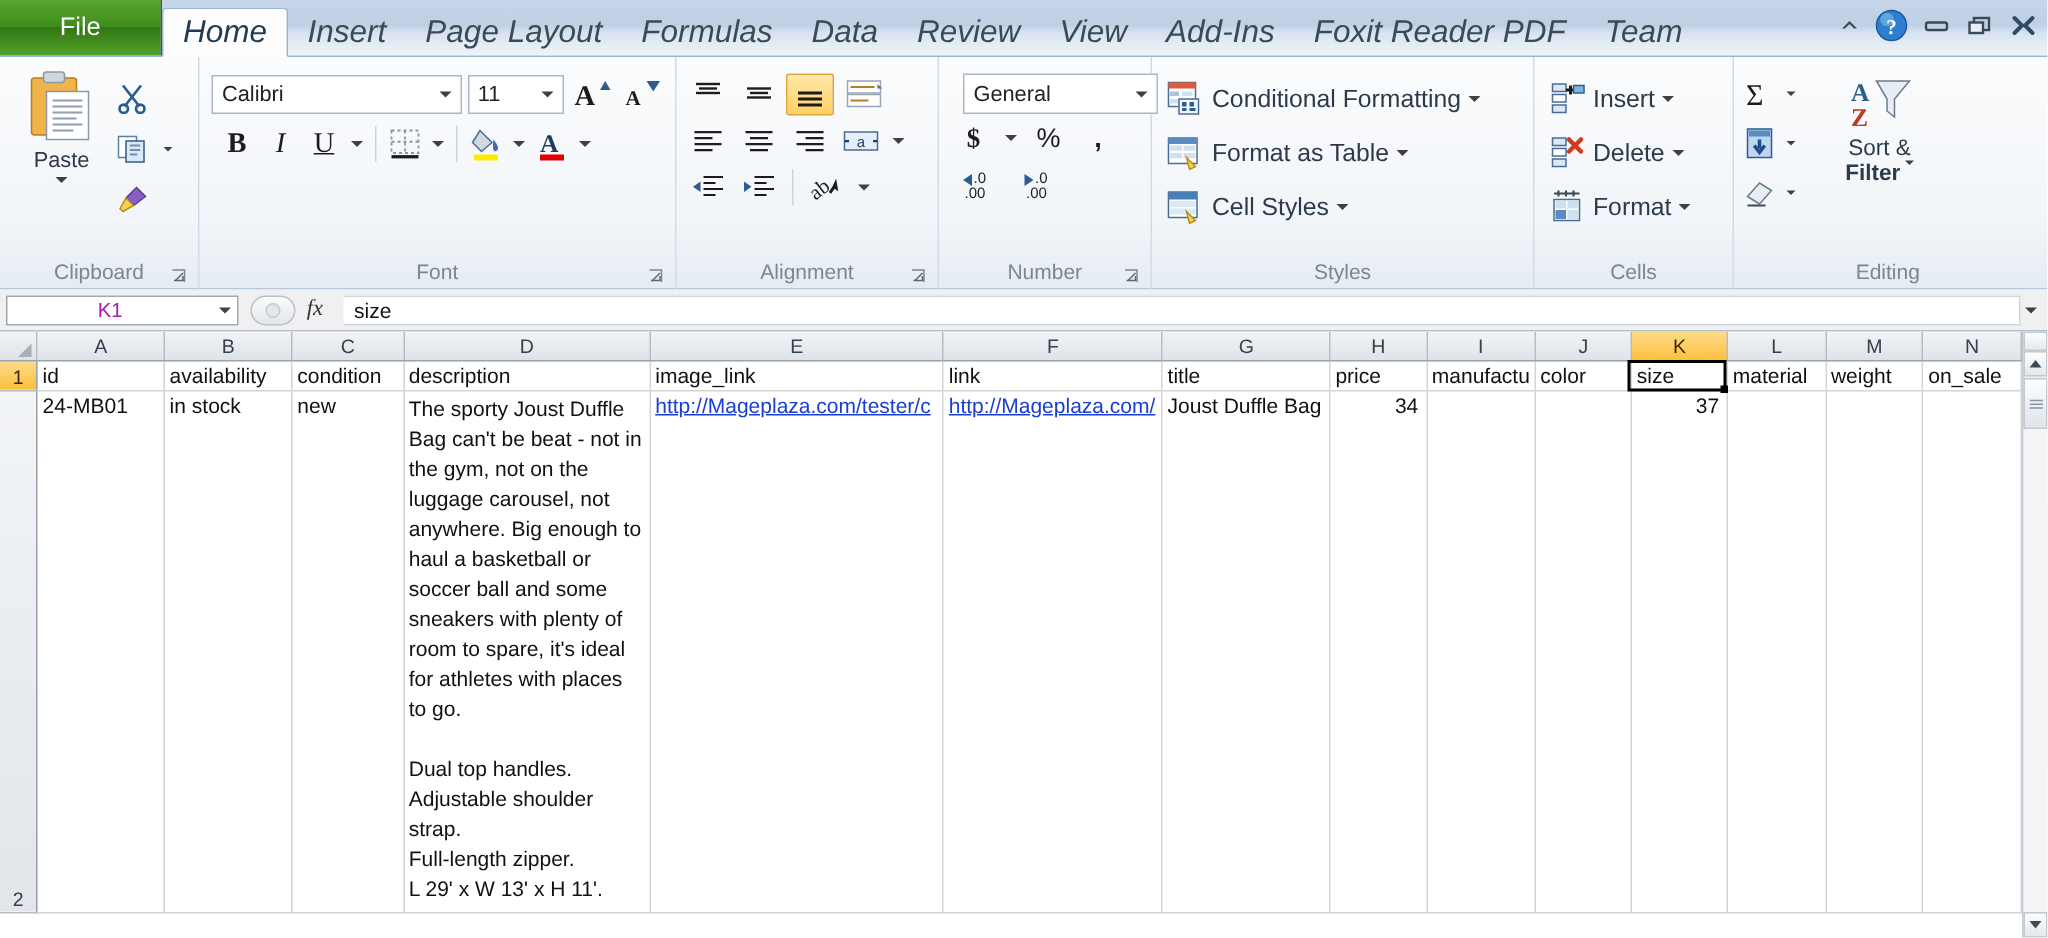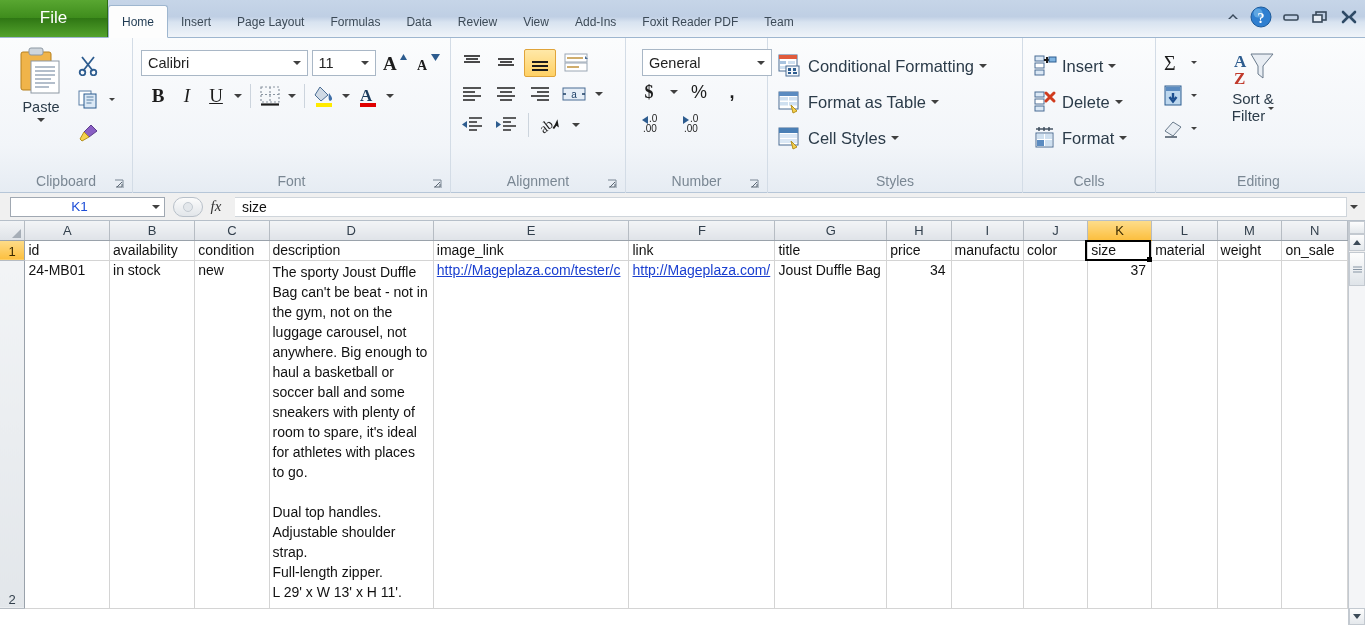--- a/index.html
+++ b/index.html
@@ -24,22 +24,22 @@
     width: 108px; height: 38px;
     background: linear-gradient(to bottom, #5aa832 0%, #3e8c1c 50%, #2f7714 51%, #53a22c 100%);
     color: #fff; font-size: 17px;
     display: flex; align-items: center; justify-content: center;
     border-right: 1px solid #2d6b12;
     cursor: pointer;
   }
   .tab {
     height: 31px; padding: 0 13px;
     display: flex; align-items: center;
-    font-size: 12px; color: #3c4a57;
-    cursor: pointer; white-space: nowrap;
+    font-size: 21px; color: #3c4a57;
+    cursor: pointer; white-space: nowrap; font-style: italic;
   }
   .tab.active {
     background: #fdfdfd;
     border: 1px solid #9eb6cf;
     border-bottom: 1px solid #fdfdfd;
     border-radius: 3px 3px 0 0;
     color: #1f3a52;
     height: 33px;
     margin-bottom: -1px;
     position: relative; z-index: 3;
@@ -132,31 +132,31 @@
   .cl-row { display:flex;align-items:center;gap:5px;height:36px;padding-left:5px;cursor:pointer; }
   .cl-lbl { font-size:16.5px;color:#2b3b49; }
 
   
   .g-edit { width: 205px; border-right:none; }
   .ed-wrap { display:flex; padding-top:4px; }
   .ed-col1 { width:56px; }
   .ed-mini { height:33px; display:flex; align-items:center; gap:4px; cursor:pointer; }
   .ed-big { width:72px; display:flex;flex-direction:column;align-items:center;cursor:pointer;padding-top:2px; }
   .ed-big-lbl { font-size:15px;color:#2b3b49;line-height:17px;text-align:center; }
-  .ed-big-lbl .c2 { display:inline-flex; gap:3px; }
+  .ed-big-lbl .c2 { display:inline-flex; gap:3px;font-weight:bold; }
 
   
   .fbar {
     height: 28px; background:#f0f0f0; display:flex; align-items:center;
     border-bottom:1px solid #b6bfc9;
   }
   .namebox {
-    width: 155px; height:20px; margin-left:10px; background:#fff;
+    width: 155px; height:20px; margin-left:4px; background:#fff;
     border:1px solid #a0a8b2; display:flex;align-items:center;
-    font-size:13.5px; color:#1d4ed8; cursor:pointer;
+    font-size:13.5px; color:#a21caf; cursor:pointer;
   }
   .namebox .nbval { flex:1; text-align:center; }
   .namebox .nbdrop { width:16px;display:flex;align-items:center;justify-content:center; }
   .fb-btns { display:flex; align-items:center; gap:0px; padding:0 6px; }
   .fxbtn { width:26px;height:22px;display:flex;align-items:center;justify-content:center;cursor:pointer; }
   .insert-pill {
     width:30px;height:20px;border:1px solid #b8c0c9;border-radius:10px;
     background:linear-gradient(to bottom,#fbfbfb,#e2e6ea);
     display:flex;align-items:center;justify-content:center;margin-left:2px;cursor:pointer;
   }

